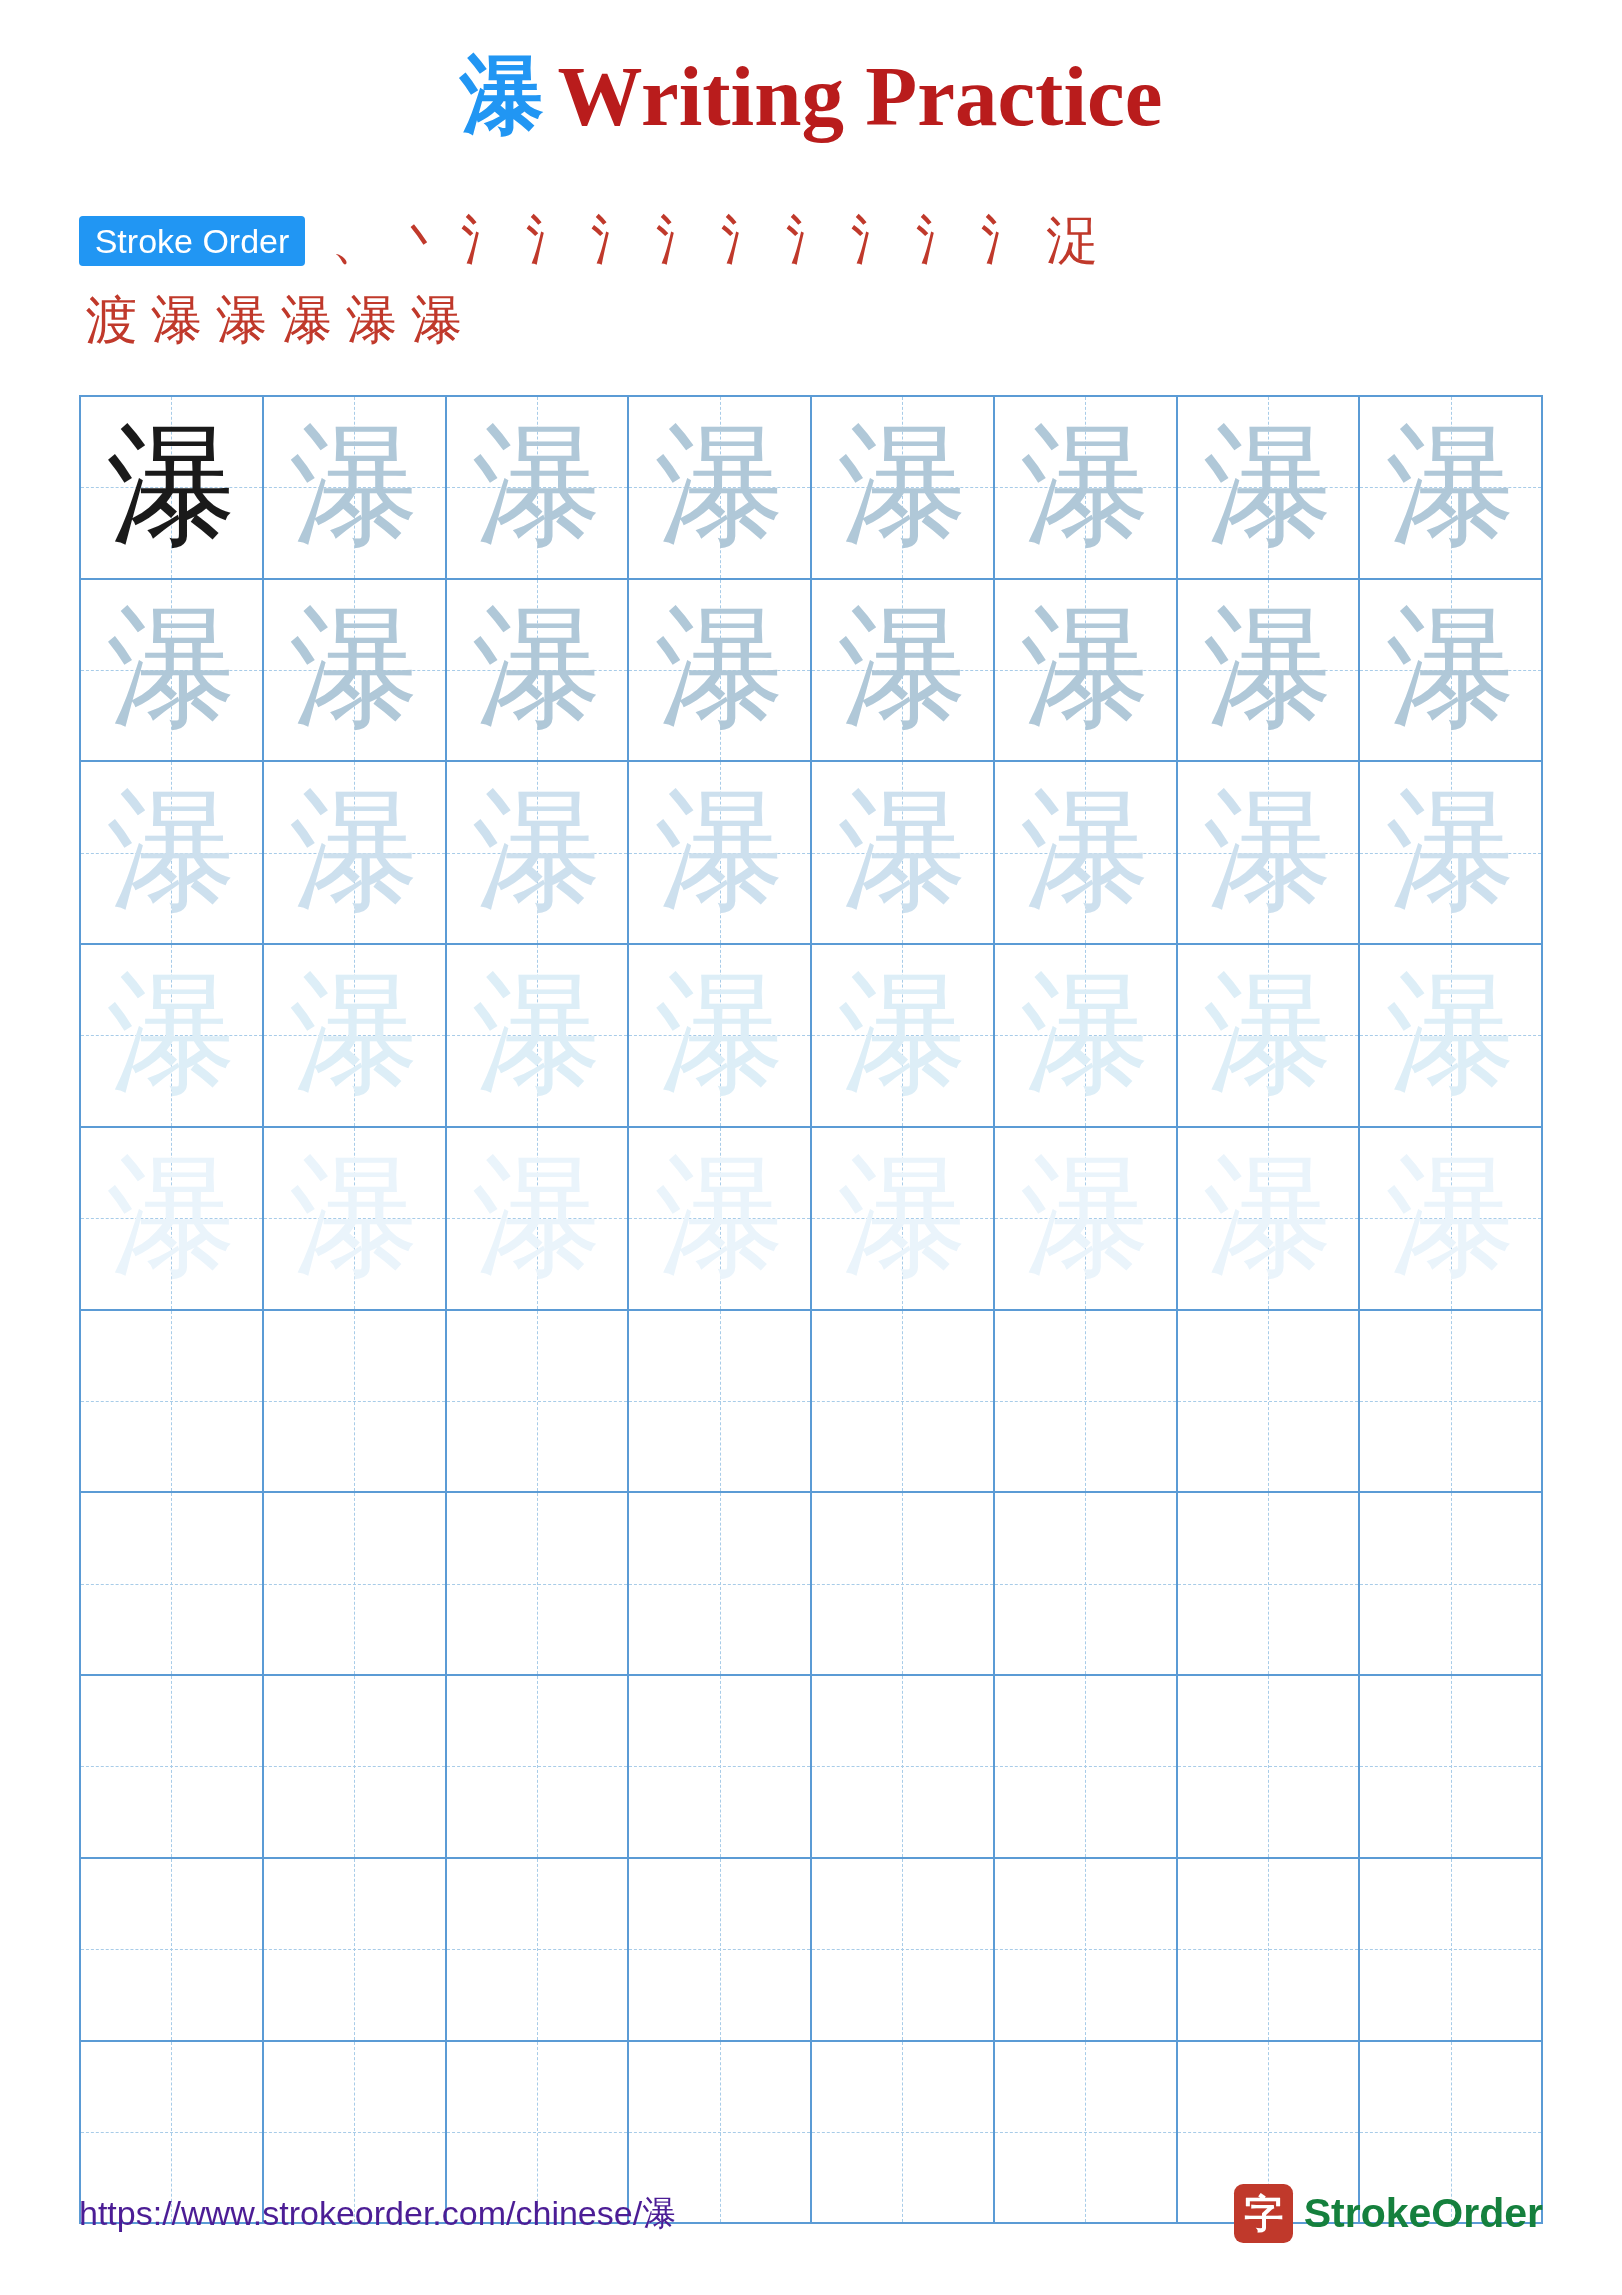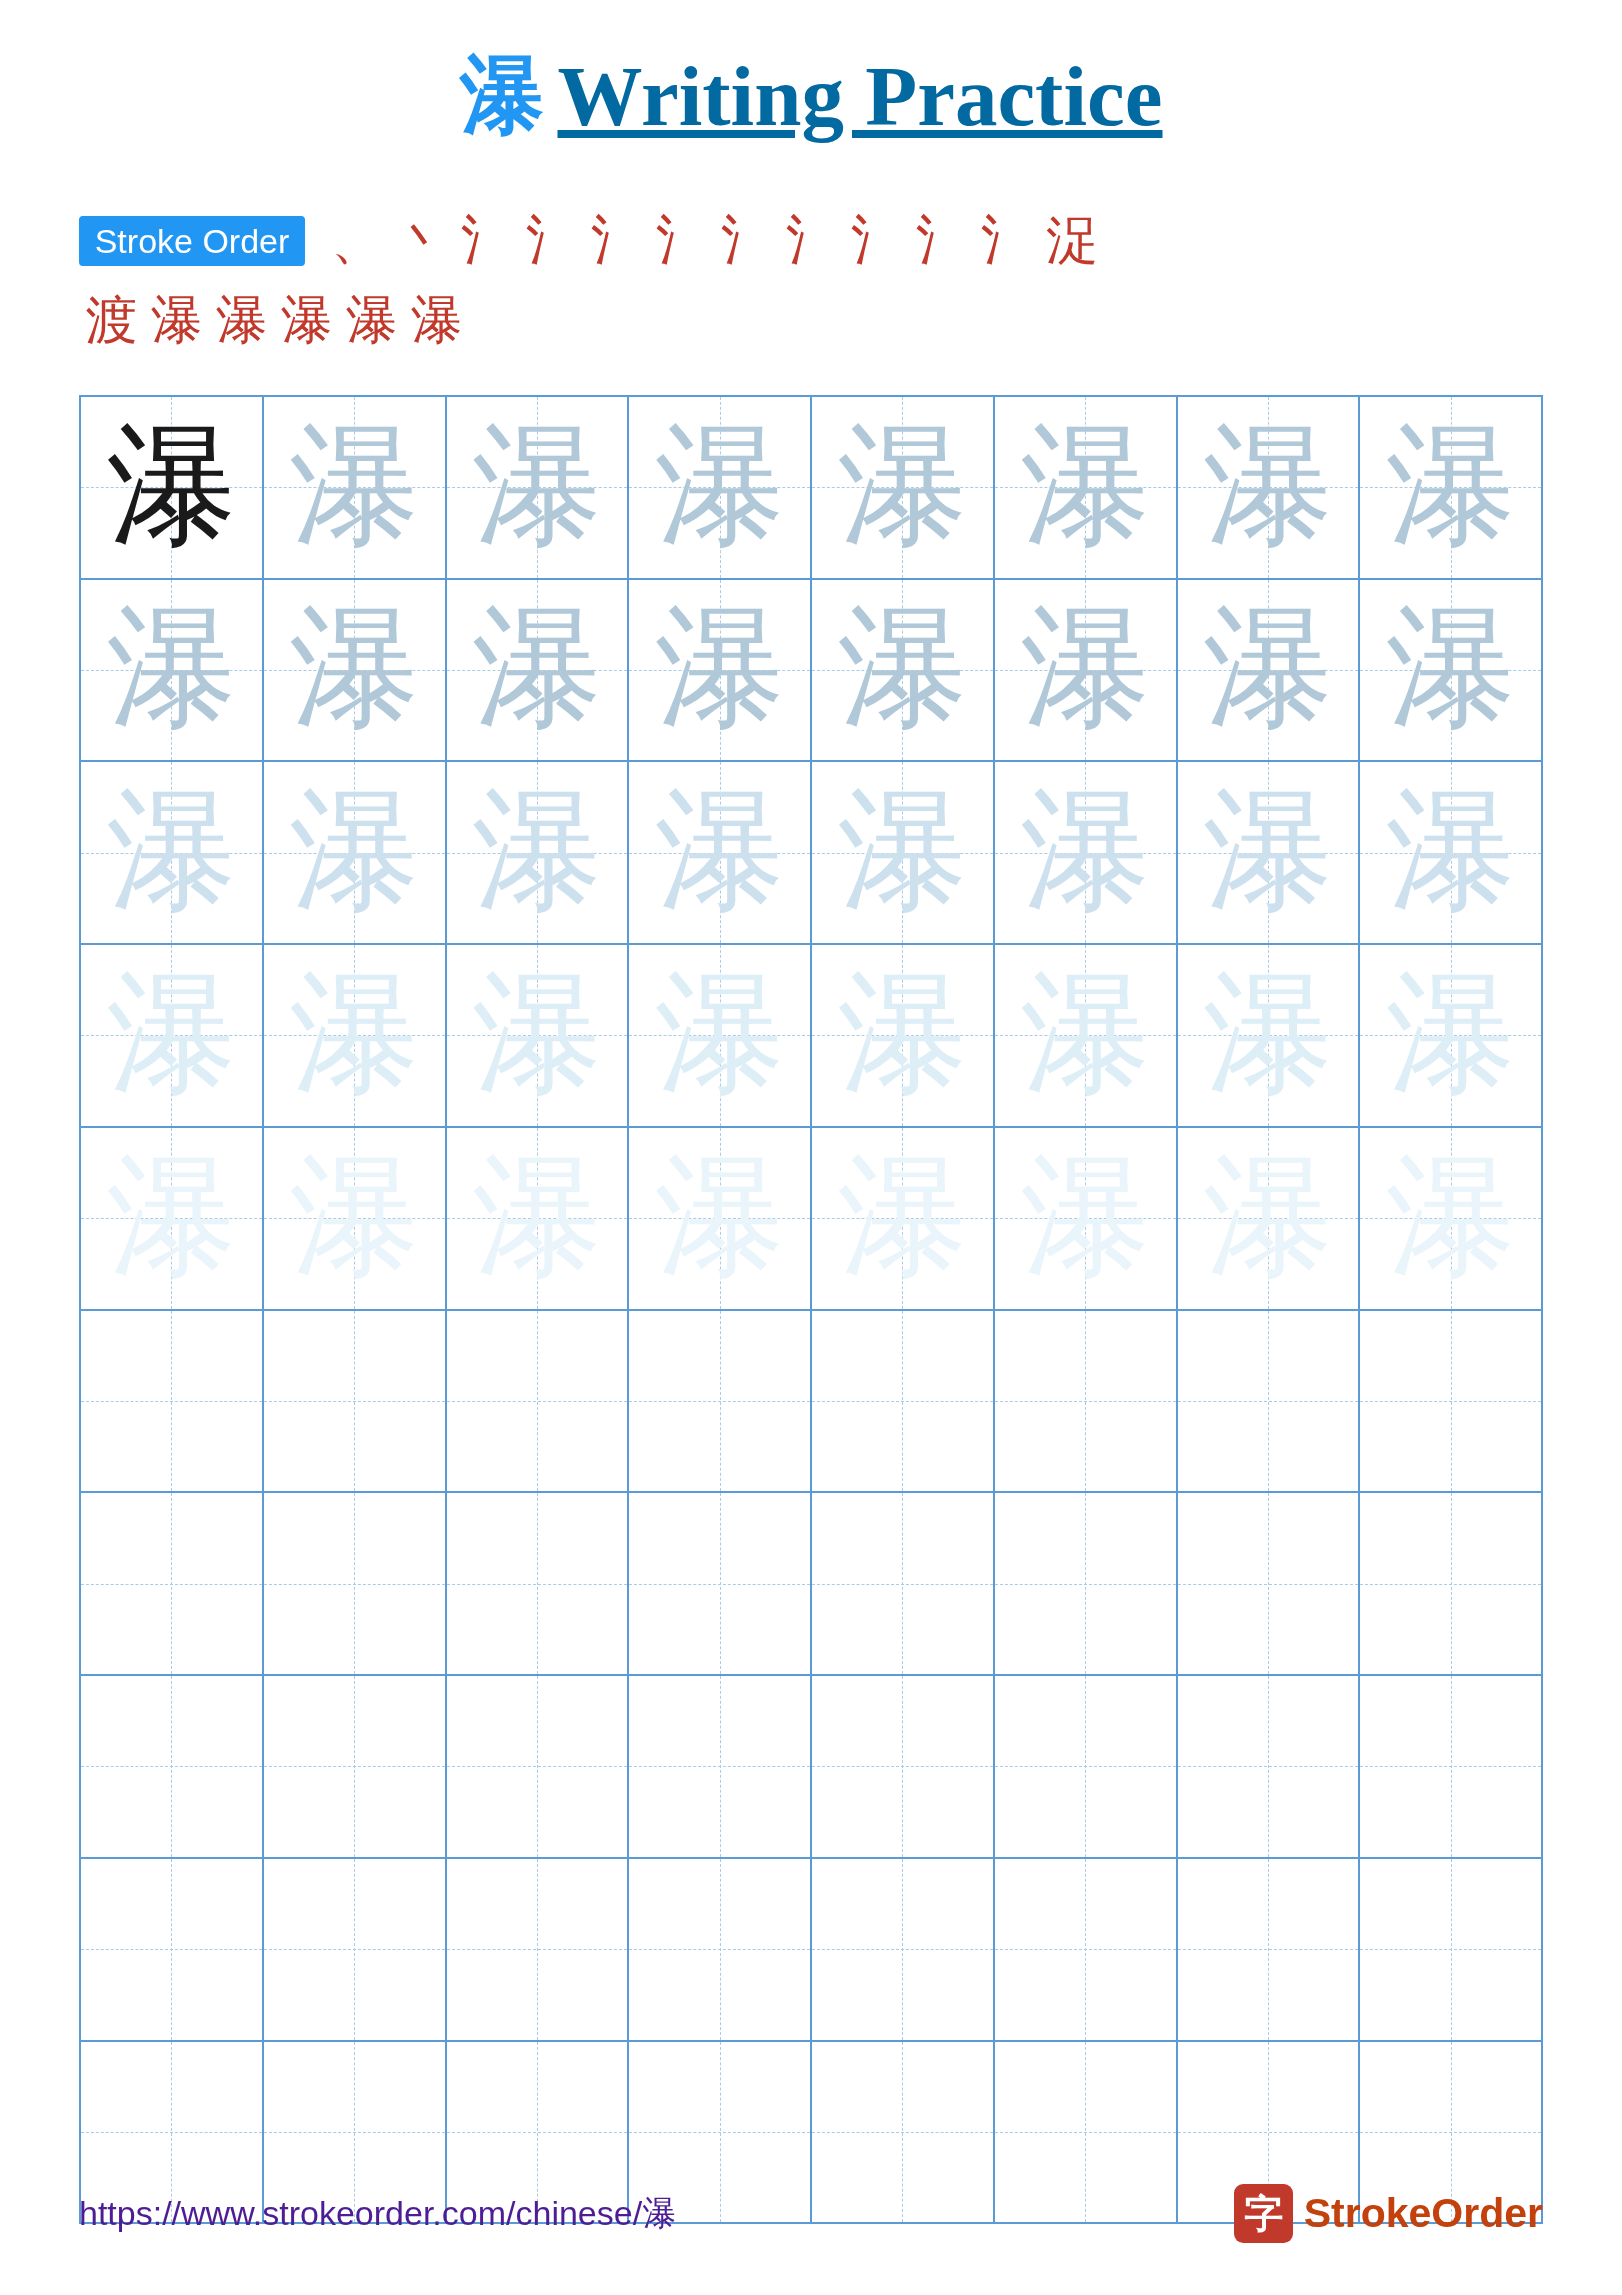--- a/index.html
+++ b/index.html
@@ -25,22 +25,21 @@
       font-weight: bold;
       color: #333;
       margin-bottom: 52px;
       text-align: center;
     }
     .title-char {
       color: #2196F3;
       margin-right: 13px;
     }
     .title-text {
-      color: #0369a1;
-      text-decoration: underline;
+      color: #b91c1c;
     }
 
     .stroke-order-section {
       width: 100%;
       margin-bottom: 39px;
       display: flex;
       flex-direction: column;
       align-items: flex-start;
     }
 
@@ -177,21 +176,21 @@
       justify-content: center;
       color: white;
       font-size: 39px;
       font-family: serif;
       font-weight: bold;
     }
 
     .brand-text {
       font-size: 41px;
       font-weight: bold;
-      color: #c2410c;
+      color: #15803d;
       font-family: sans-serif;
     }
   </style>
 </head>
 <body>
 
 <div class="page">
 
   <div class="title">
     <span class="title-char">瀑</span><span class="title-text">Writing Practice</span>

